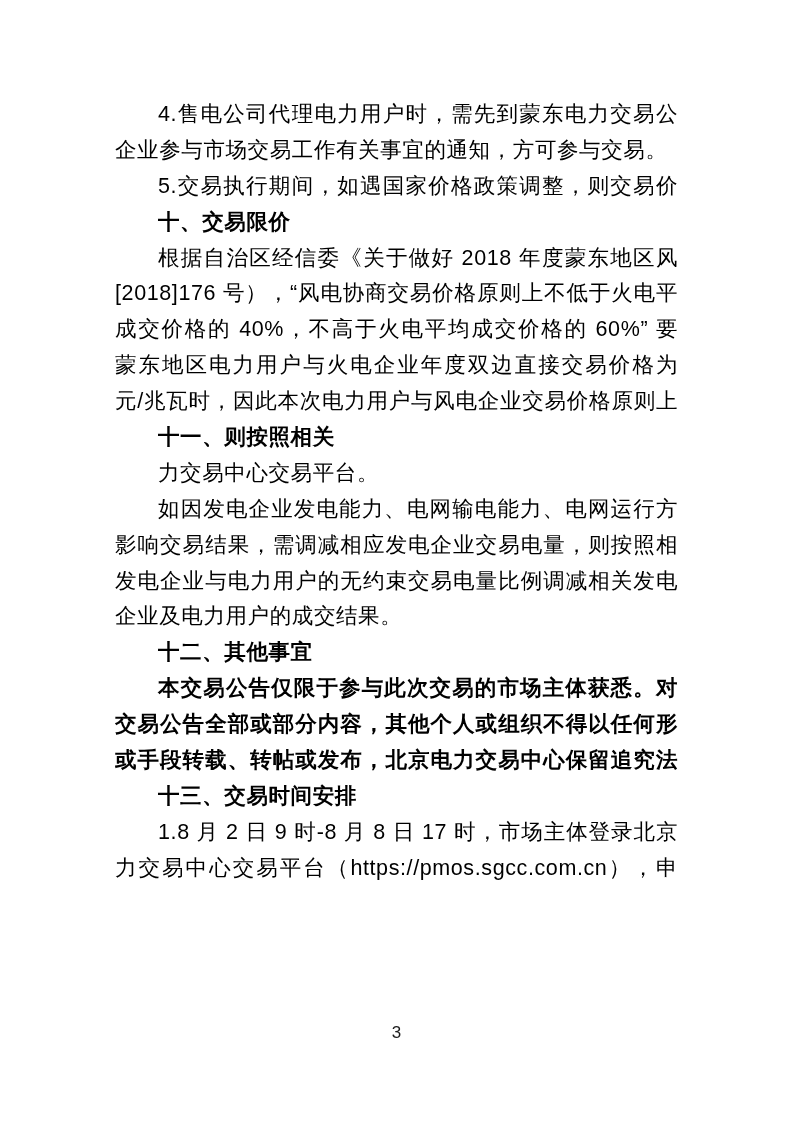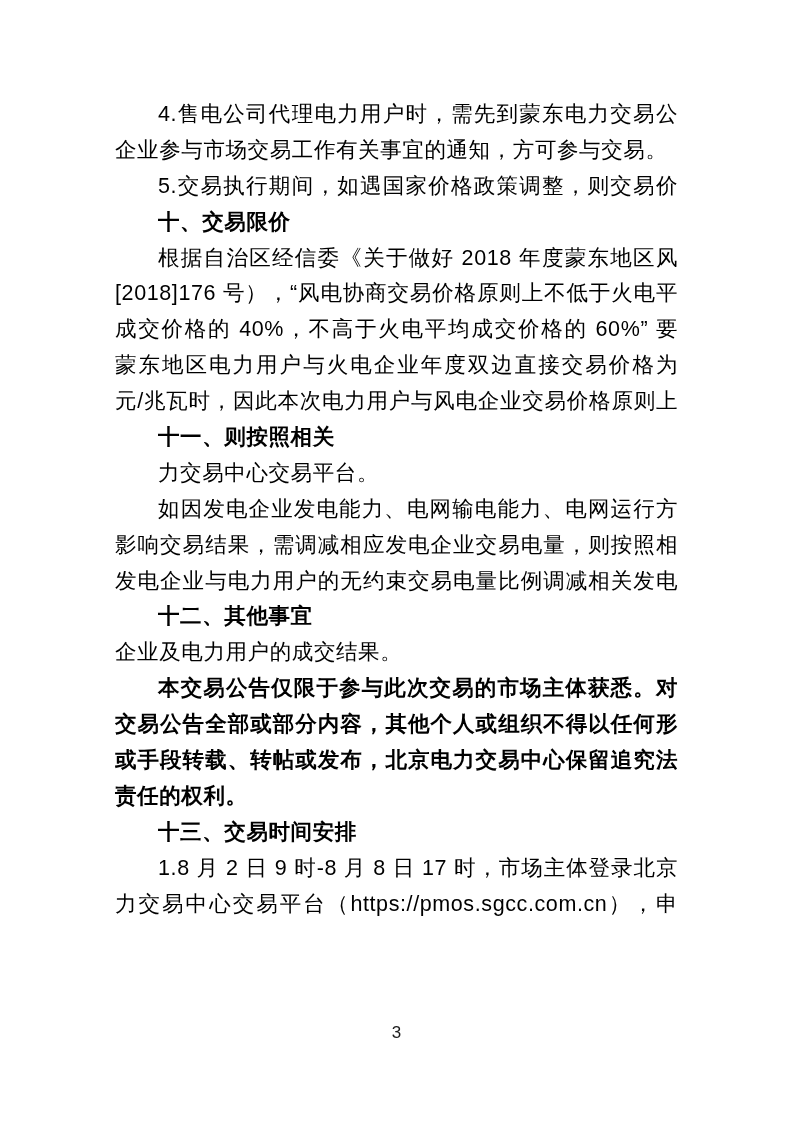--- a/index.html
+++ b/index.html
@@ -63,24 +63,23 @@
   <div class="line indent fill">根据自治区经信委《关于做好 2018 年度蒙东地区风电</div>
   <div class="line fill">[2018]176 号），“风电协商交易价格原则上不低于火电平均</div>
   <div class="line fill">成交价格的 40%，不高于火电平均成交价格的 60%” 要求，</div>
   <div class="line fill">蒙东地区电力用户与火电企业年度双边直接交易价格为 278</div>
   <div class="line fill">元/兆瓦时，因此本次电力用户与风电企业交易价格原则上应</div>
   <div class="line indent bold">十一、则按照相关</div>
   <div class="line indent">力交易中心交易平台。</div>
   <div class="line indent fill">如因发电企业发电能力、电网输电能力、电网运行方式</div>
   <div class="line fill">影响交易结果，需调减相应发电企业交易电量，则按照相关</div>
   <div class="line fill">发电企业与电力用户的无约束交易电量比例调减相关发电</div>
+  <div class="line">企业及电力用户的成交结果。</div>
   <div class="line indent bold">十二、其他事宜</div>
-  <div class="line">企业及电力用户的成交结果。</div>
   <div class="line indent bold fill">本交易公告仅限于参与此次交易的市场主体获悉。对本</div>
   <div class="line bold fill">交易公告全部或部分内容，其他个人或组织不得以任何形式</div>
   <div class="line bold fill">或手段转载、转帖或发布，北京电力交易中心保留追究法律</div>
-  <div class="line bold">责任的权利。</div>
   <div class="line indent bold">十三、交易时间安排</div>
   <div class="line indent fill">1.8 月 2 日 9 时-8 月 8 日 17 时，市场主体登录北京电</div>
   <div class="line fill">力交易中心交易平台（https://pmos.sgcc.com.cn），申报</div>
 </div>
 
 <div class="page-footer">3</div>
 
 </body></html>

